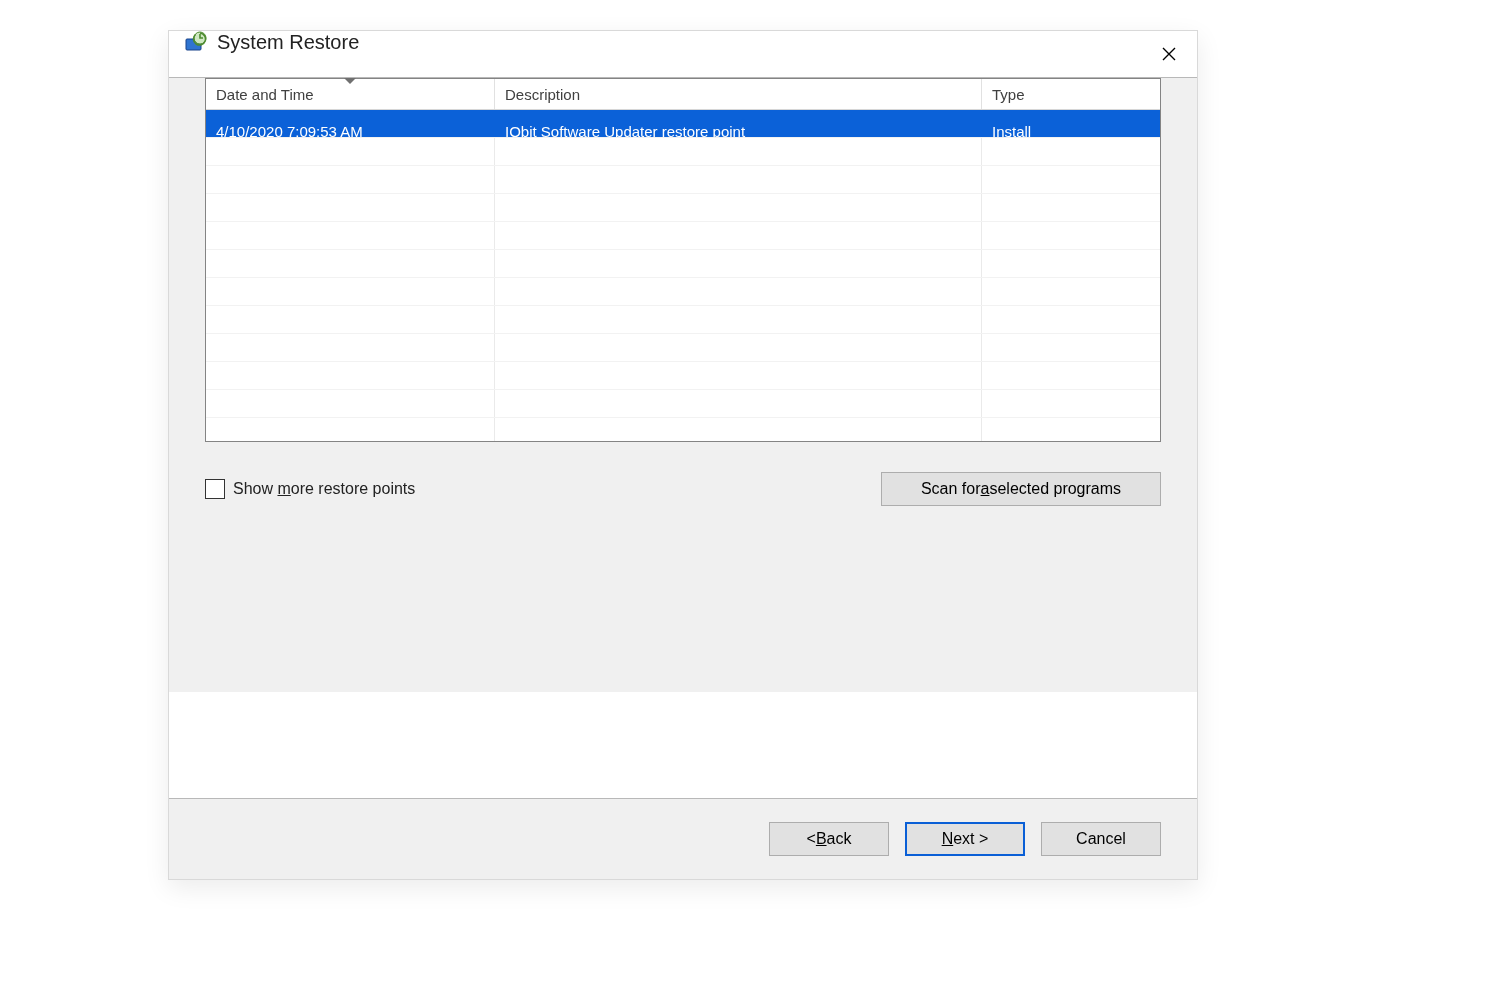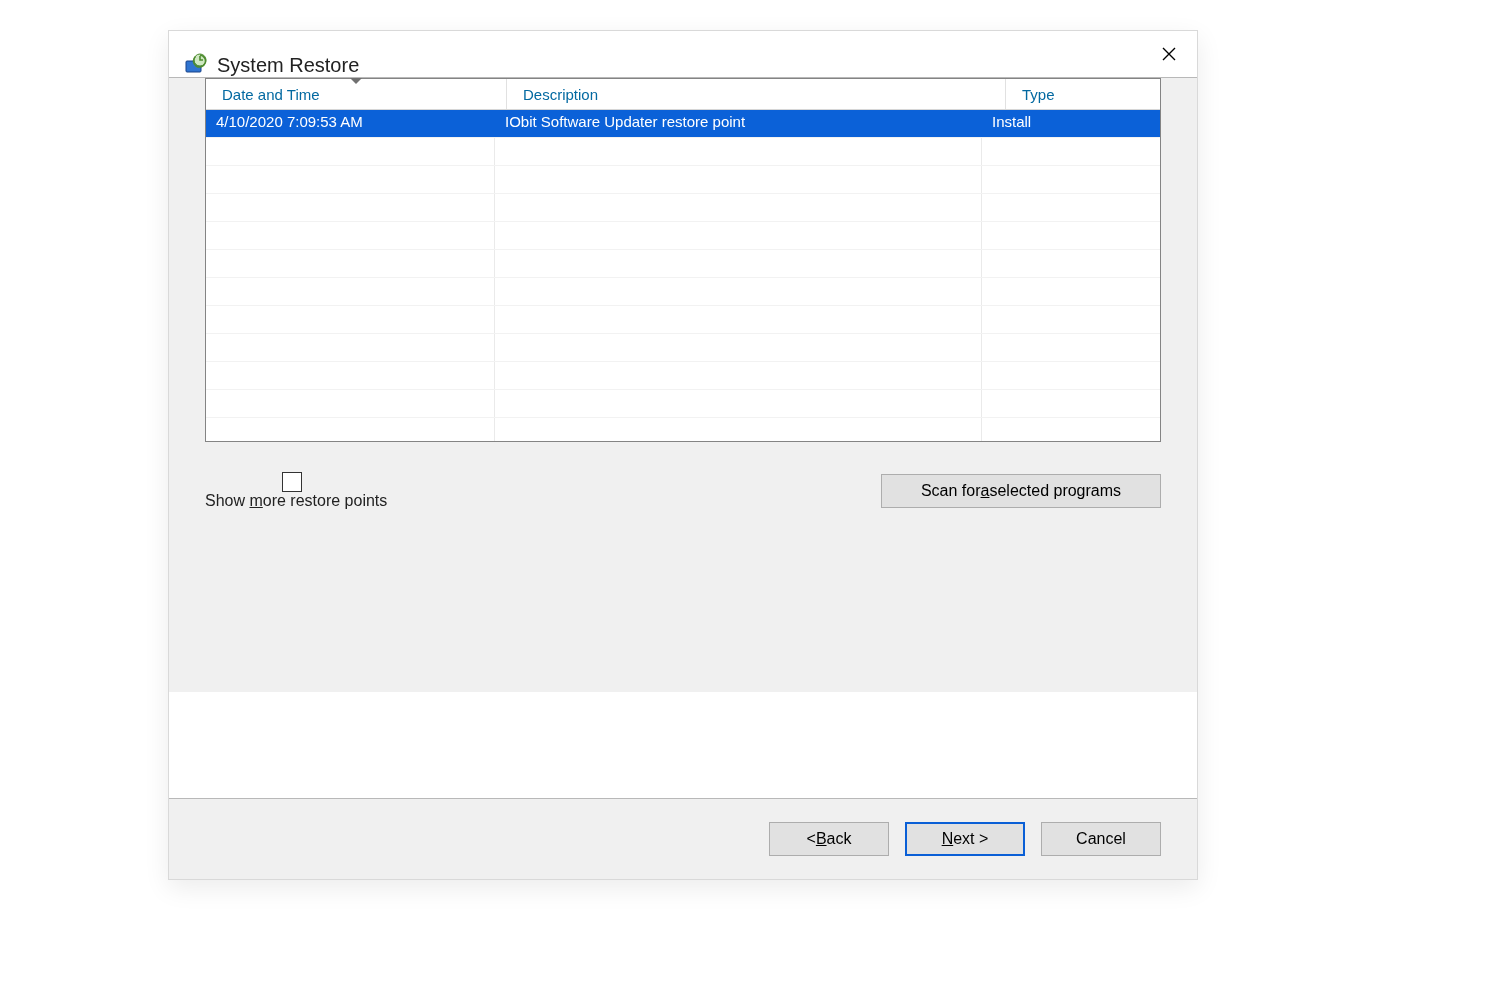--- a/index.html
+++ b/index.html
@@ -1,46 +1,46 @@
 <!DOCTYPE html>
 <html><head>
 <meta charset="utf-8">
 <style>
   html,body{margin:0;padding:0;width:1500px;height:1000px;background:#fff;font-family:"Segoe UI",Tahoma,sans-serif;font-size:15px;color:#000;}
   .dialog{position:absolute;left:168px;top:30px;width:1028px;height:848px;background:#fff;border:1px solid #d9d9d9;box-shadow:0 8px 24px rgba(0,0,0,.08);}
   
-  .titlebar{display:flex;align-items:flex-end;height:46px;padding:0 0 0 14px;}
+  .titlebar{display:flex;align-items:flex-start;height:46px;padding:0 0 0 14px;}
   .titlebar .t-icon{width:24px;height:24px;margin-right:10px;display:flex;align-items:center;justify-content:center;}
   .titlebar .t-text{font-size:20px;color:#222;}
   .titlebar .spacer{flex:1;}
   .titlebar .close{width:56px;height:46px;display:flex;align-items:center;justify-content:center;cursor:pointer;}
   
   .headpane{padding:14px 26px 18px 38px;display:flex;align-items:flex-start;background:#fff;}
   .headpane .headline{font-weight:700;font-size:17.5px;color:#111;flex:1;padding-top:6px;}
   .headpane .big-icon{width:72px;height:64px;display:flex;align-items:center;justify-content:center;margin-left:20px;}
   .divider{height:1px;background:#b8b8b8;margin:0;}
   
   .bodyarea{background:#f0f0f0;padding:0 36px;height:calc(100% - 46px - 106px - 1px - 80px - 1px);}
   .tzline{padding:34px 2px 24px 2px;font-size:16px;color:#222;}
   .tablewrap{border:1px solid #848484;background:#fff;height:362px;display:flex;flex-direction:column;}
   .thead{display:flex;height:30px;border-bottom:1px solid #d6d6d6;background:#fff;user-select:none;}
-  .th{display:flex;align-items:center;padding:0 16px;font-size:15px;color:#0369a1;border-right:1px solid #e1e1e1;position:relative;cursor:pointer;}
+  .th{display:flex;align-items:center;padding:0 10px;font-size:15px;color:#404040;border-right:1px solid #e1e1e1;position:relative;cursor:pointer;}
   .th:last-child{border-right:none;}
   .th.sort::after{content:"";position:absolute;top:-1px;left:50%;transform:translateX(-50%);border-left:6px solid transparent;border-right:6px solid transparent;border-top:6px solid #707070;}
   .col-dt{width:268px;}
   .col-desc{width:466px;}
   .col-type{flex:1;}
   .tbody{flex:1;overflow:hidden;}
   .trow{display:flex;height:27px;font-size:15px;border-bottom:1px solid #f2f2f2;}
   .trow.sel{background:#0b61d8;color:#fff;}
   .td{padding:3px 10px 0 10px;white-space:nowrap;overflow:hidden;border-right:1px solid #eaeaea;}
-  .trow.sel .td{border-right:1px solid #0b61d8;}
+  .trow.sel .td{border-right:1px solid #0b61d8;margin-top:10px;}
   .td.col-type{border-right:none;}
   .belowtable{display:flex;align-items:center;margin-top:30px;margin-bottom:10px;}
-  .chk{display:flex;align-items:center;cursor:pointer;flex-direction:column;}
+  .chk{display:flex;align-items:center;cursor:pointer;}
   .chkbox{width:18px;height:18px;border:1px solid #333;background:#fff;margin-right:8px;}
   .chk .lbl{font-size:16px;color:#222;}
   .spacer2{flex:1;}
   .btn{height:34px;min-width:120px;padding:0 20px;background:#e1e1e1;border:1px solid #adadad;font-size:16px;color:#000;cursor:pointer;display:inline-flex;align-items:center;justify-content:center;}
   .btn.scan{min-width:280px;}
   
   .footer{position:absolute;left:0;right:0;bottom:0;height:80px;background:#f0f0f0;border-top:1px solid #b8b8b8;display:flex;align-items:center;justify-content:flex-end;padding:0 36px;gap:16px;}
   .btn.primary{border:2px solid #0a5fd6;background:#e1e1e1;}
   .und{text-decoration:underline;}
 </style>

